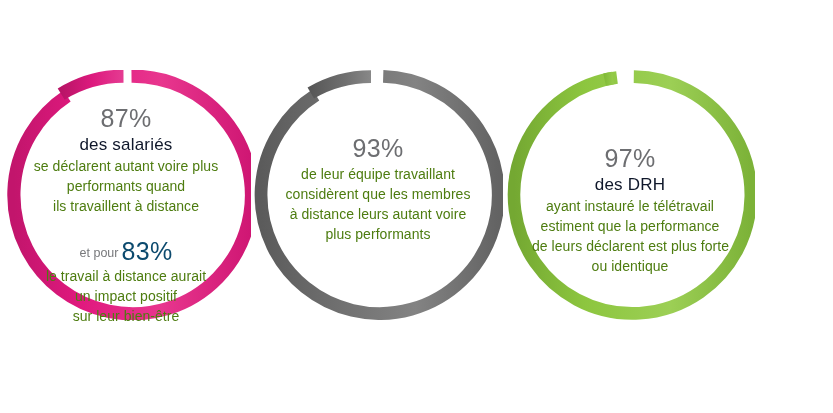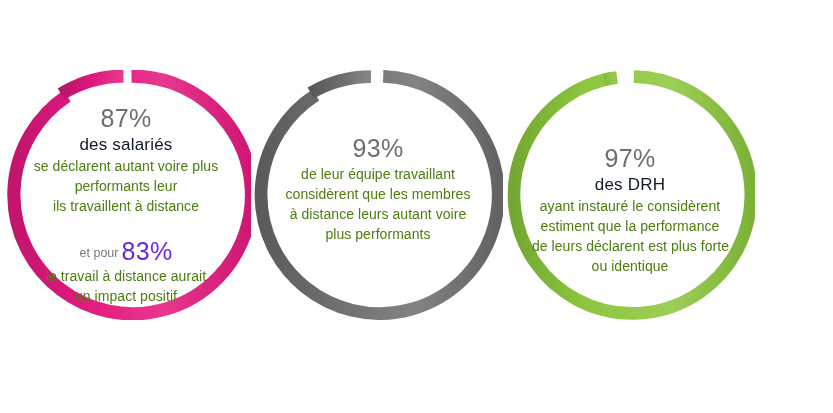--- a/index.html
+++ b/index.html
@@ -114,21 +114,21 @@
     font-size: 12.5px;
     color: #77787b;
     line-height: 1.2;
     margin: 0 0 1px 0;
     white-space: nowrap;
   }
 
   .stat-inline .pct-big {
     font-size: 25px;
     letter-spacing: 0.3px;
-    color: #6d28d9;
+    color: #0c4a6e;
     vertical-align: -3px;
     margin-left: 3px;
     margin-top: 44px;
   }
 </style>
 </head>
 <body>
 
 <div id="infographic">
   <div class="donut-row">
@@ -158,32 +158,33 @@
                    A 118.8 118.8 0 0 0 60.2 24.1" fill="none" stroke="url(#gradPinkTop)" stroke-width="13.2" stroke-linecap="butt"></path>
         </svg>
       </div>
 
       <div class="donut-caption">
         <div class="stat-block">
           <div class="stat-pct">87%</div>
           <div class="stat-subject">des salariés</div>
           <div class="stat-desc">
             <span class="line">se déclarent autant voire plus</span>
-            <span class="line">performants leur</span>
+            <span class="line">performants quand</span>
             <span class="line">ils travaillent à distance</span>
           </div>
         </div>
 
         <div class="stat-block stat-block-secondary">
           <div class="stat-inline">
             <span>et pour</span><span class="pct-big">83%</span>
           </div>
           <div class="stat-desc">
             <span class="line">le travail à distance aurait</span>
             <span class="line">un impact positif</span>
+            <span class="line">sur leur bien-être</span>
           </div>
         </div>
       </div>
     </div>
 
     <div class="donut-panel panel-2">
 
       <div class="donut-ring">
         <svg viewBox="0 0 250 250" xmlns="http://www.w3.org/2000/svg" aria-hidden="true">
           <defs>
@@ -244,21 +245,21 @@
           <path d="M 108.0 8.0
                    A 118.4 118.4 0 0 0 99.6 9.6" fill="none" stroke="url(#gradGreenTop)" stroke-width="12.6" stroke-linecap="butt"></path>
         </svg>
       </div>
 
       <div class="donut-caption">
         <div class="stat-block">
           <div class="stat-pct">97%</div>
           <div class="stat-subject">des DRH</div>
           <div class="stat-desc">
-            <span class="line">ayant instauré le considèrent</span>
+            <span class="line">ayant instauré le télétravail</span>
             <span class="line">estiment que la performance</span>
             <span class="line">de leurs déclarent est plus forte</span>
             <span class="line">ou identique</span>
           </div>
         </div>
       </div>
     </div>
 
   </div>
 </div>

